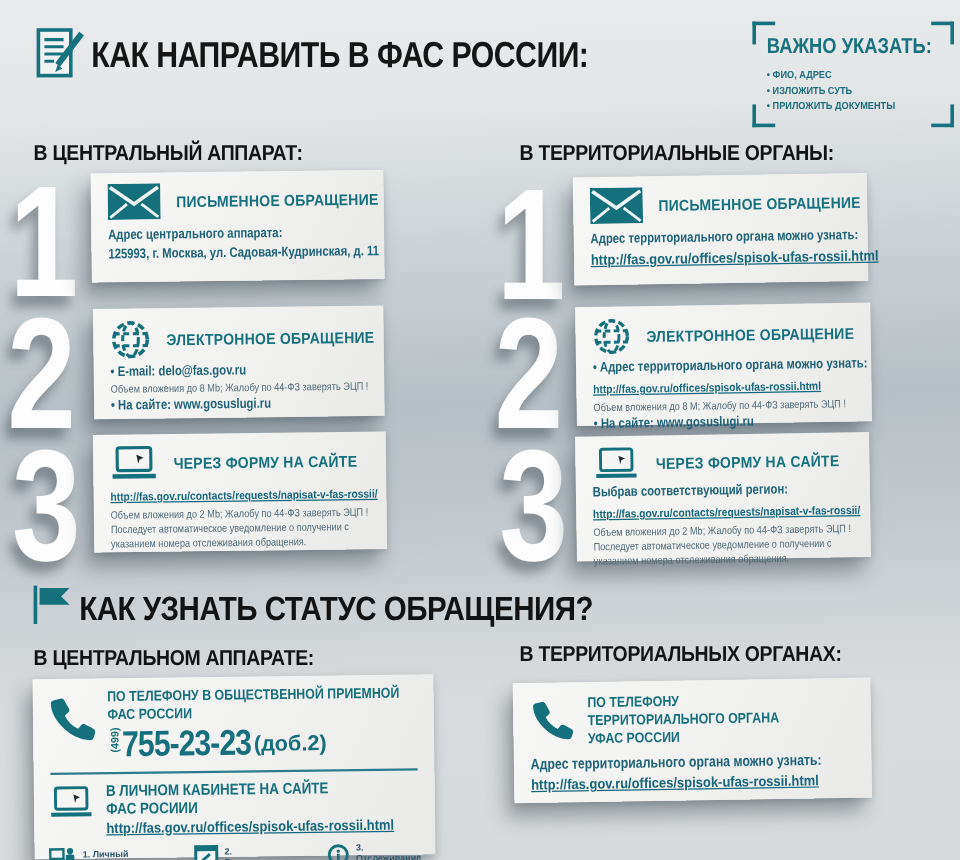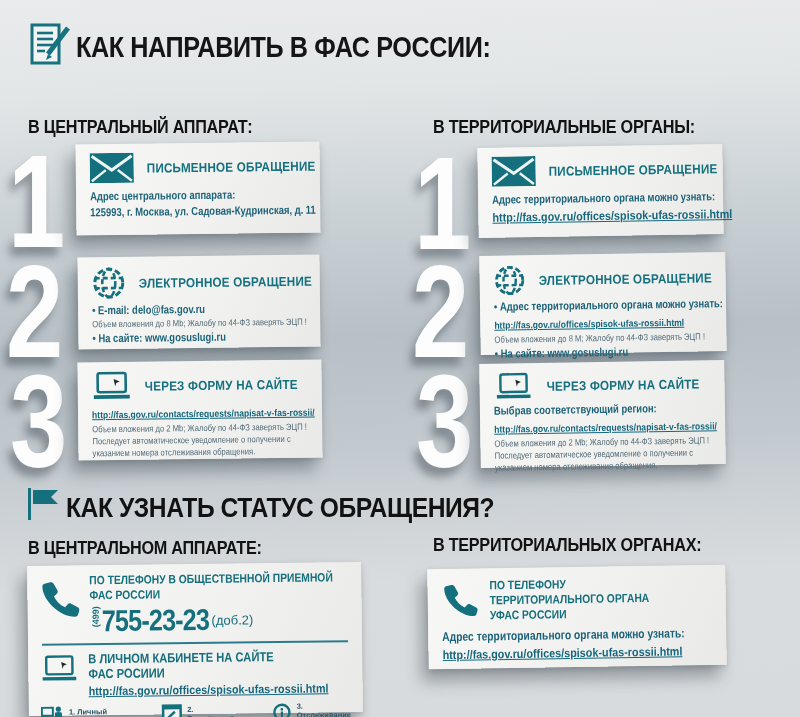--- a/index.html
+++ b/index.html
@@ -52,21 +52,21 @@
     position:absolute;z-index:1;color:#fdfdfd;font-weight:bold;
     font-size:132px;line-height:1;transform:scaleX(.78);transform-origin:0 0;
     text-shadow:-6px 9px 10px rgba(40,52,62,.42);
   }
 
   
   .st-title{font-size:12px;font-weight:bold;color:#156f7d;line-height:15px;transform:scaleX(.86);transform-origin:0 50%;white-space:nowrap;}
   .phone-row{display:flex;align-items:center;margin-top:1px;}
   .area-code{font-size:9px;font-weight:bold;color:#156f7d;transform:rotate(-90deg);width:12px;}
   .phone-num{font-size:30px;font-weight:bold;color:#156f7d;letter-spacing:-1px;transform:scaleX(.84);transform-origin:0 50%;white-space:nowrap;}
-  .phone-ext{font-size:13px;font-weight:normal;color:#156f7d;margin-left:-18px;white-space:nowrap;}
+  .phone-ext{font-size:18px;font-weight:bold;color:#156f7d;margin-left:-18px;white-space:nowrap;}
   .divider{border-top:2px solid #2c7b8c;margin:5px 2px 6px 2px;}
   .steps{display:flex;align-items:flex-start;gap:6px;margin-top:5px;}
   .step{display:flex;align-items:center;gap:4px;}
   .step-label{font-size:7.5px;font-weight:bold;color:#29556a;line-height:9px;white-space:pre-line;}
   .big-link{font-size:12px;}
 
   .icon{display:inline-flex;flex:0 0 auto;}
 </style>
 </head>
 <body>
@@ -78,20 +78,30 @@
       <rect x="4" y="5" width="27" height="38" fill="#f2f4f4" stroke="#17727f" stroke-width="3"></rect>
       <line x1="9" y1="13" x2="25" y2="13" stroke="#17727f" stroke-width="2.6"></line>
       <line x1="9" y1="19" x2="25" y2="19" stroke="#17727f" stroke-width="2.6"></line>
       <line x1="9" y1="25" x2="25" y2="25" stroke="#17727f" stroke-width="2.6"></line>
       <line x1="9" y1="31" x2="17" y2="31" stroke="#17727f" stroke-width="2.6"></line>
       <line x1="20" y1="34" x2="40" y2="8" stroke="#17727f" stroke-width="5"></line>
       <polygon points="18,40 20,34 24,37" fill="#17727f"></polygon>
     </svg>
   </span>
   <div class="abs main-title" style="left:76px;top:30px">КАК НАПРАВИТЬ В ФАС РОССИИ:</div>
+  <div class="abs imp-box">
+    <div class="corner c-tl"></div>
+    <div class="corner c-tr"></div>
+    <div class="corner c-bl"></div>
+    <div class="corner c-br"></div>
+    <div class="imp-title">ВАЖНО УКАЗАТЬ:</div>
+    <div class="imp-item">• ФИО, АДРЕС</div>
+    <div class="imp-item">• ИЗЛОЖИТЬ СУТЬ</div>
+    <div class="imp-item">• ПРИЛОЖИТЬ ДОКУМЕНТЫ</div>
+  </div>
 
   <div class="abs sec-head" style="left:28px;top:117px">В ЦЕНТРАЛЬНЫЙ АППАРАТ:</div>
   <div class="abs sec-head" style="left:433px;top:117px">В ТЕРРИТОРИАЛЬНЫЕ ОРГАНЫ:</div>
 
   <div class="bignum" style="left:8px;top:136px">1</div>
   <div class="bignum" style="left:6px;top:246px">2</div>
   <div class="bignum" style="left:10px;top:356px">3</div>
   <div class="bignum" style="left:414px;top:138px">1</div>
   <div class="bignum" style="left:412px;top:246px">2</div>
   <div class="bignum" style="left:416px;top:356px">3</div>

